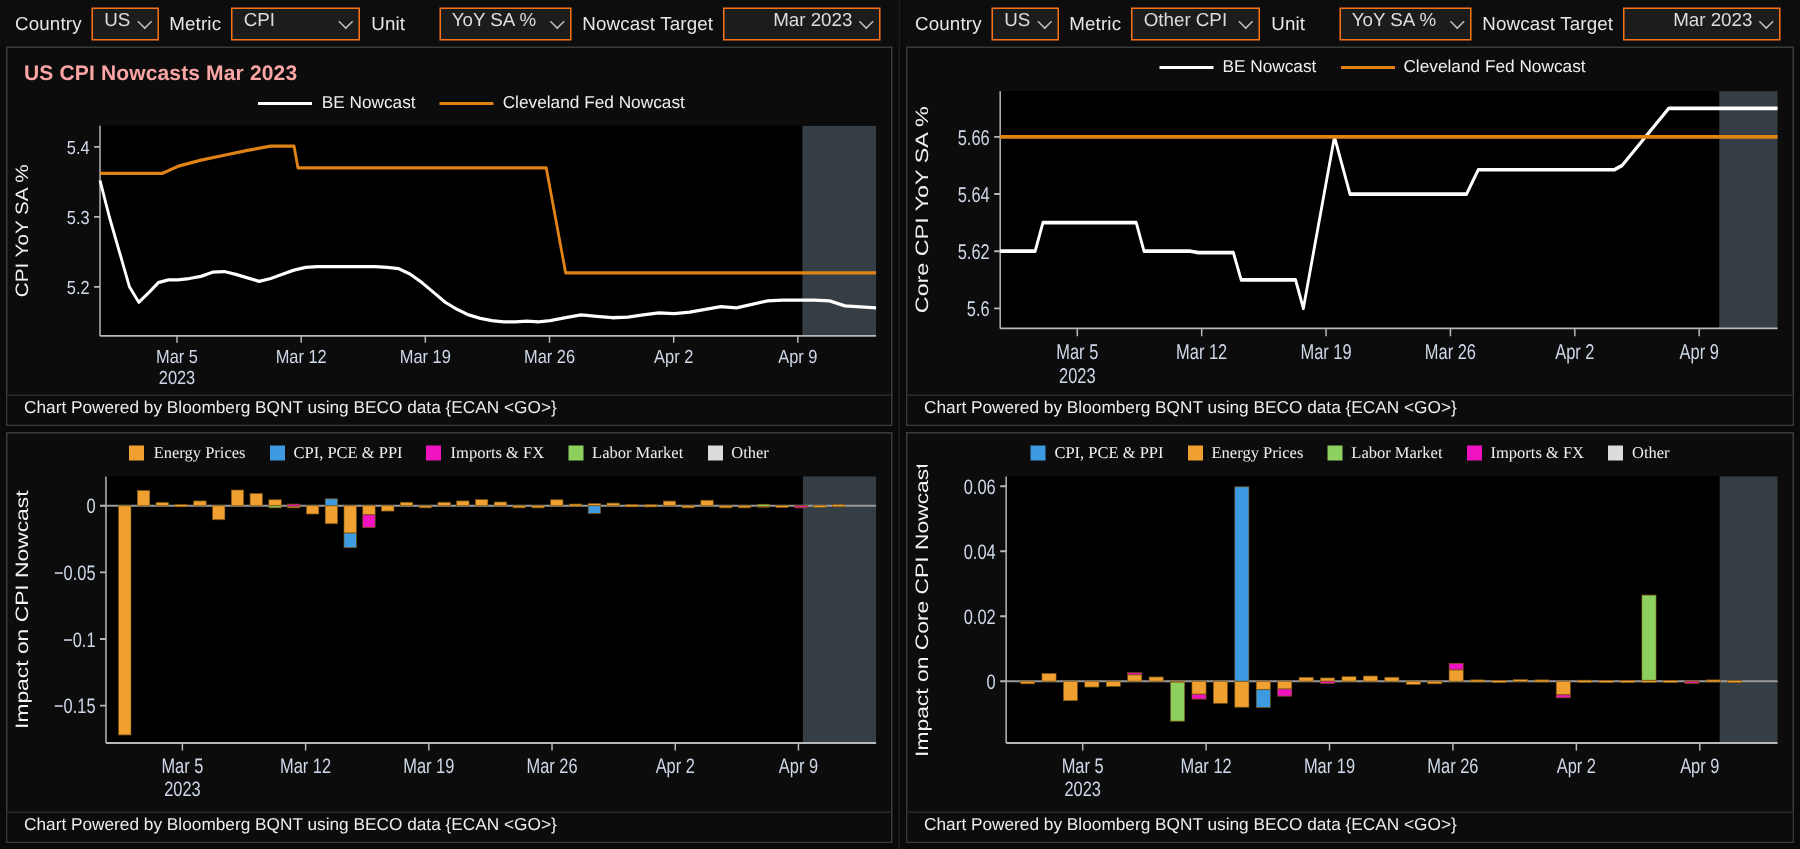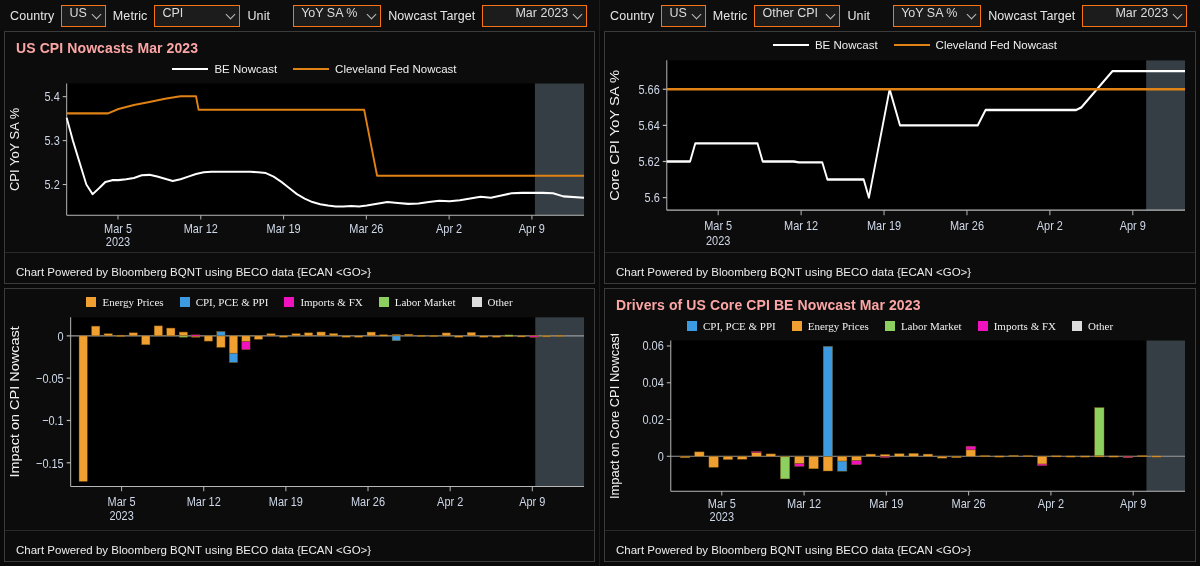--- a/index.html
+++ b/index.html
@@ -76,21 +76,21 @@
   .legend-line { width: 36px; height: 2.5px; display: inline-block; }
   .legend-sq { width: 10px; height: 10px; display: inline-block; }
   .legend-txt { color: #efefef; font-size: 11.5px; white-space: nowrap; }
   .legend-txt.small { font-size: 11px; font-family: Liberation Serif, serif; }
 
   .plotwrap { flex: 1 1 auto; position: relative; min-height: 0; }
   .plotwrap svg { display: block; width: 100%; height: 100%; }
 
   .footer {
     color: #ededed; font-size: 11.5px;
-    padding: 13px 0 5px 11px;
+    padding: 2px 0 5px 11px;
     border-top: 1px solid #2a2a2a;
     background: #0c0c0c;
   }
 
   .axis-text { fill: #cfd8e8; font-family: "Liberation Sans", sans-serif; font-size: 11px; }
   .axis-text-y { fill: #cfd8e8; font-family: "Liberation Sans", sans-serif; font-size: 11px; }
   .axis-title { fill: #f2f2f2; font-family: "Liberation Sans", sans-serif; font-size: 12px; }
 </style>
 </head>
 <body>
@@ -338,21 +338,20 @@
               <text x="529.5840000000001" y="144" class="axis-text" text-anchor="middle">Apr 9</text>
               <text x="14" y="67" class="axis-title" text-anchor="middle" transform="rotate(-90 14 67)">Core CPI YoY SA %</text>
               <path d="M62.00 88.31 L85.40 88.31 L90.60 73.61 L108.80 73.61 L153.00 73.61 L158.20 88.31 L189.40 88.31 L194.60 89.05 L218.00 89.05 L223.20 103.01 L259.60 103.01 L264.80 117.71 L285.60 29.52 L296.00 58.92 L316.80 58.92 L337.60 58.92 L374.00 58.92 L381.80 46.42 L426.00 46.42 L472.80 46.42 L478.00 44.22 L509.20 14.82 L517.00 14.82 L582.00 14.82 " fill="none" stroke="#ffffff" stroke-width="1.9" stroke-linejoin="round" stroke-linecap="butt"></path>
               <path d="M62.00 29.52 L582.00 29.52 " fill="none" stroke="#e08214" stroke-width="1.9" stroke-linejoin="round" stroke-linecap="butt"></path>
             </svg>
         </div>
         <div class="footer">Chart Powered by Bloomberg BQNT using BECO data {ECAN &lt;GO&gt;}</div>
       </div>
 
       <div class="panel panel-bot">
-        <div class="panel-title">Drivers of US Core CPI BE Nowcast Mar 2023</div>
         <div class="legend">
           <span class="legend-item">
             <span class="legend-sq" style="background:#3d9ae0"></span>
             <span class="legend-txt small">CPI, PCE &amp; PPI</span>
           </span>
           <span class="legend-item">
             <span class="legend-sq" style="background:#f0a030"></span>
             <span class="legend-txt small">Energy Prices</span>
           </span>
           <span class="legend-item">

